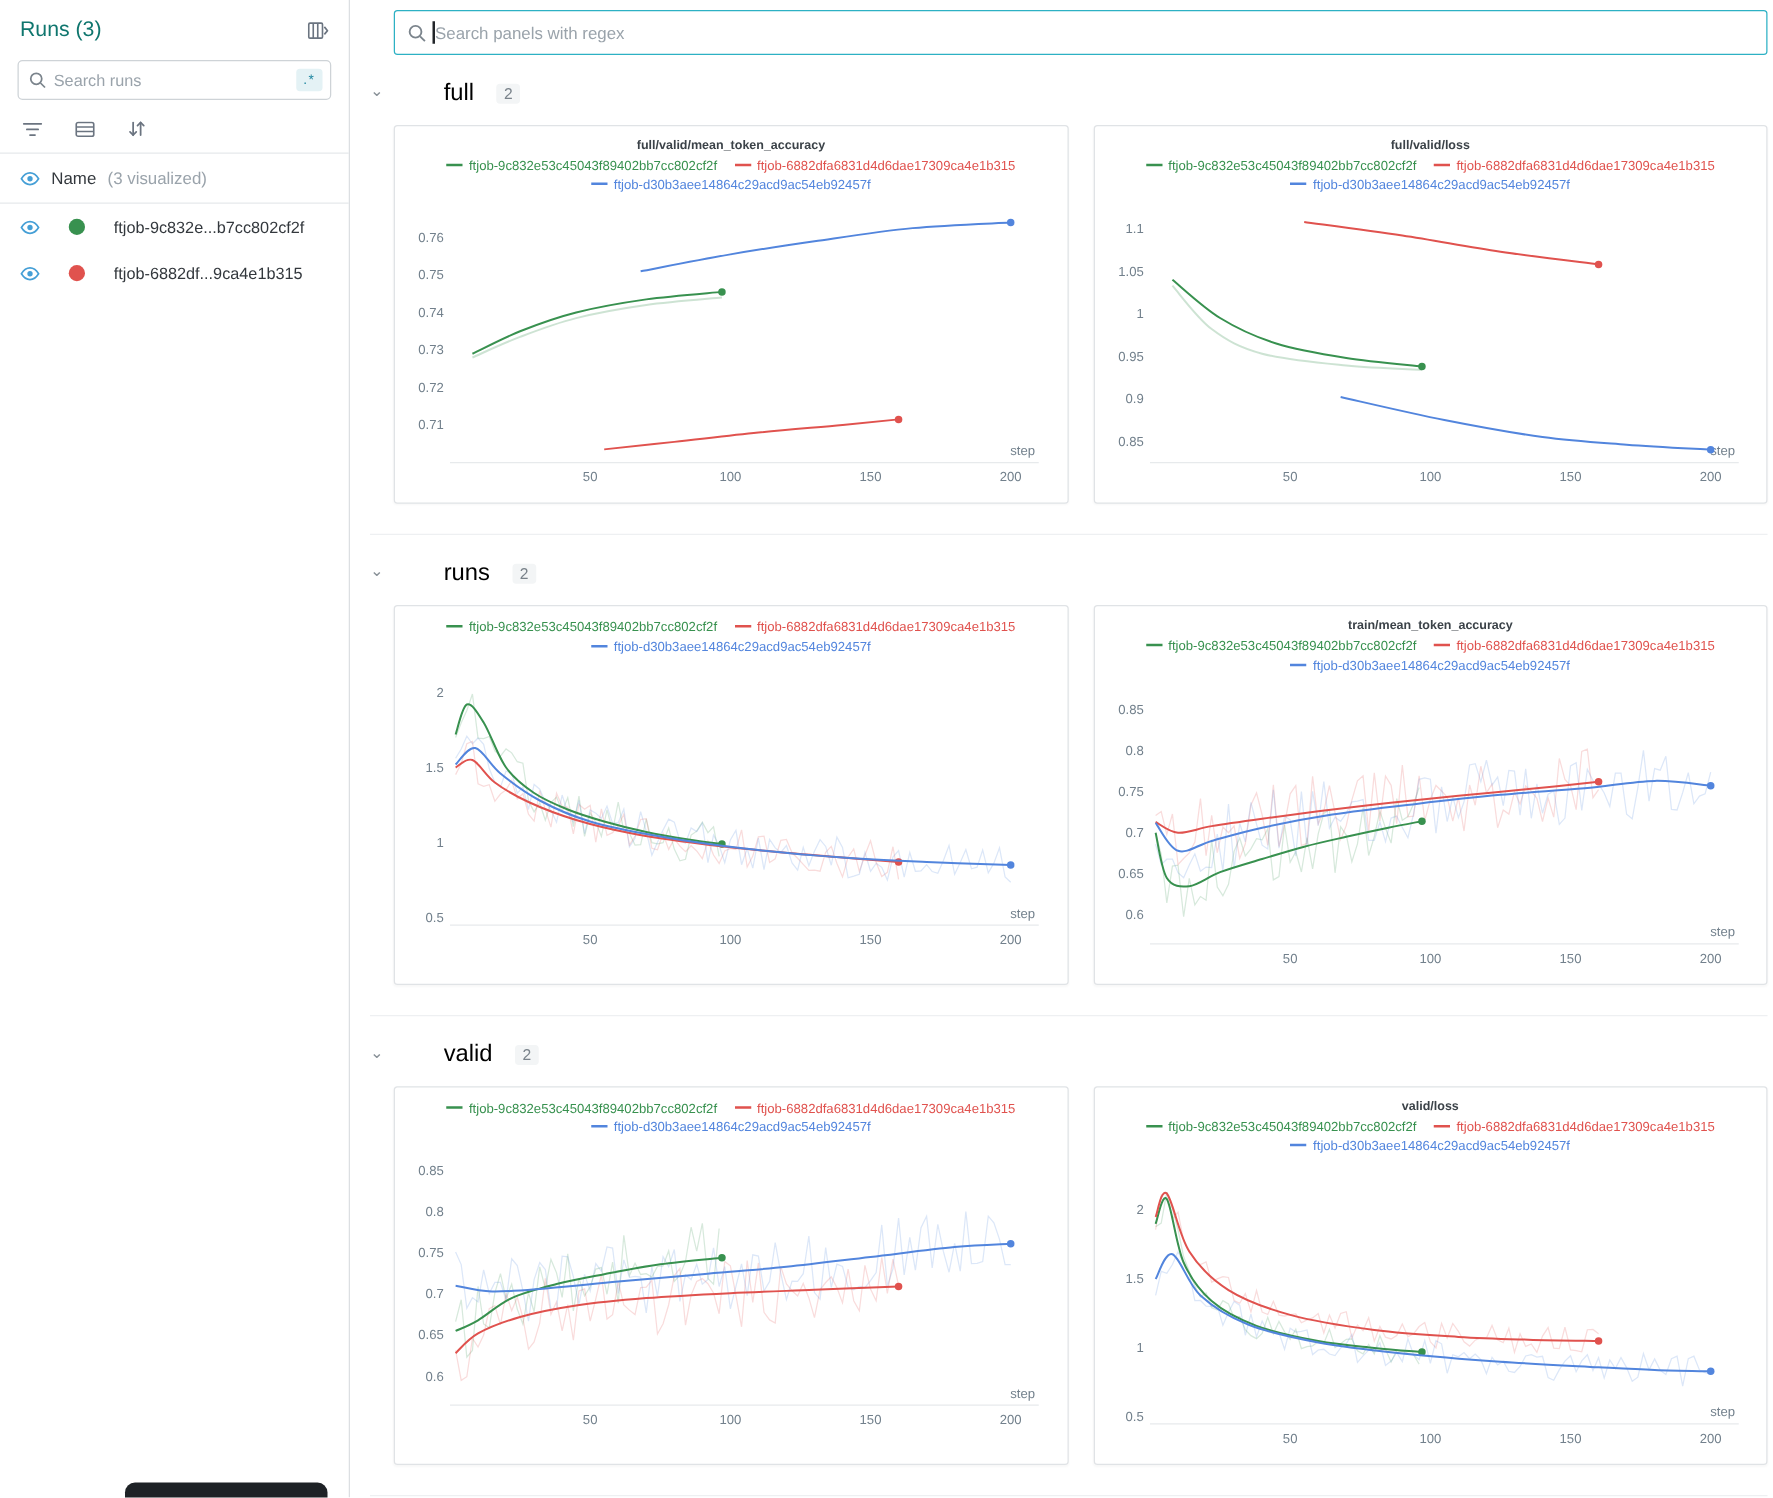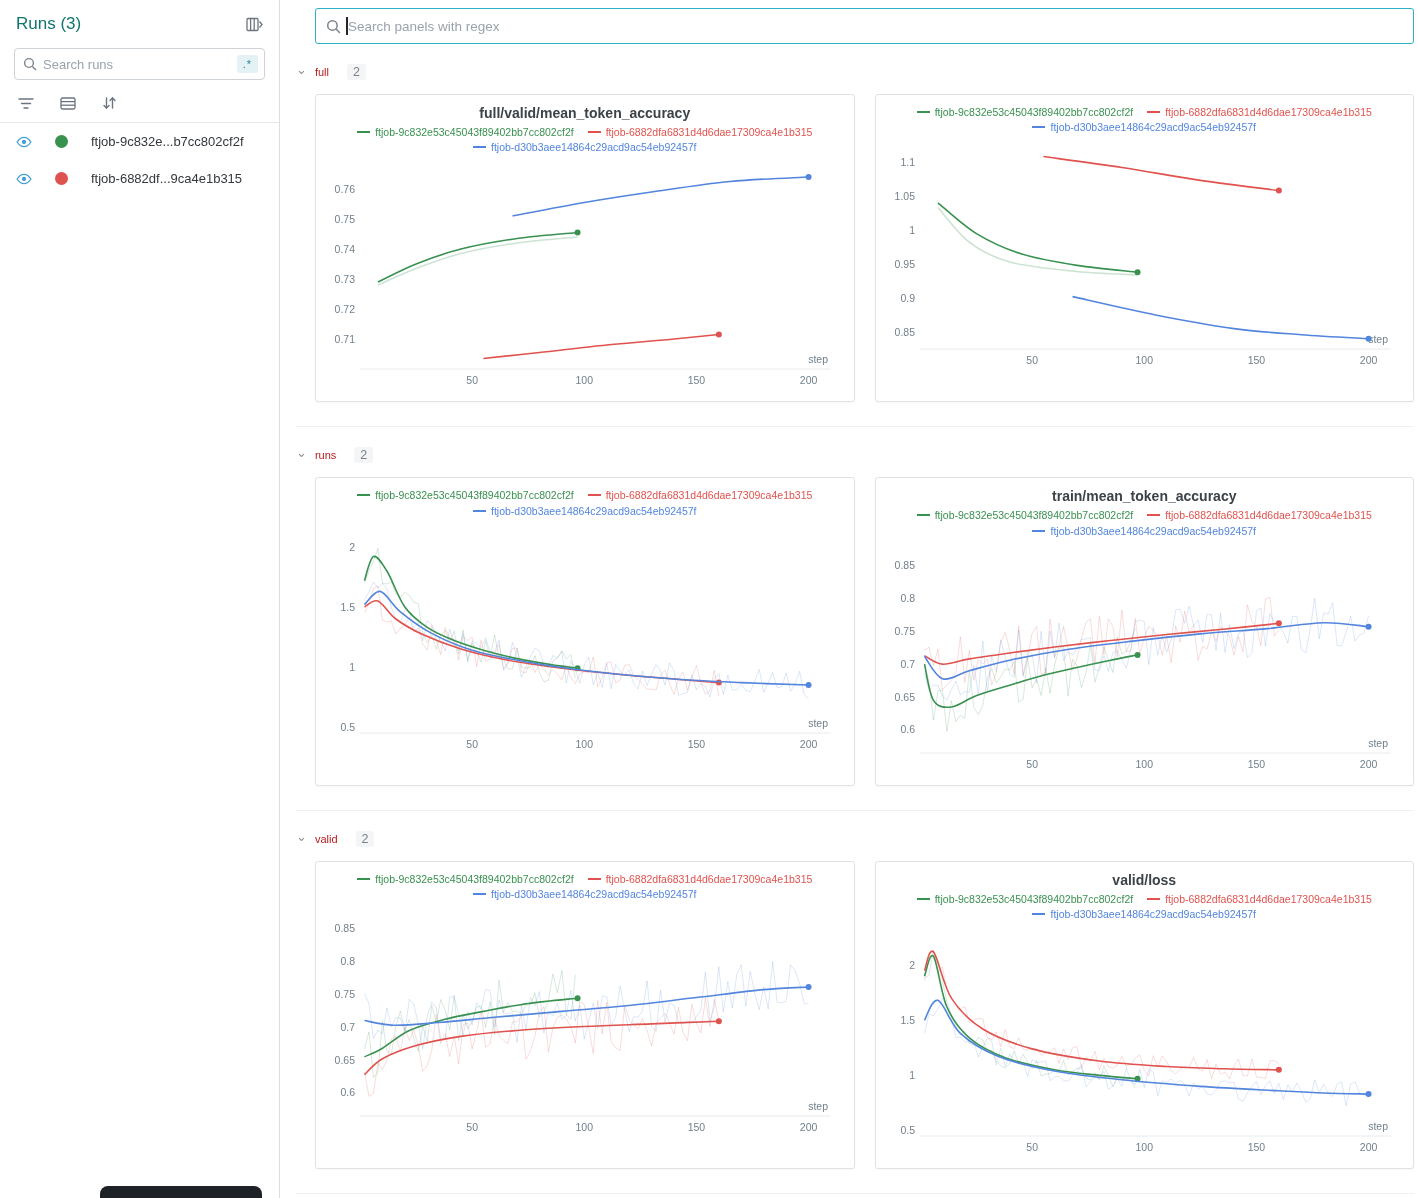--- a/index.html
+++ b/index.html
@@ -39,27 +39,27 @@
   .panel-search { border:1.5px solid #2db1c4; border-radius:3px; height:36px;
     display:flex; align-items:center; padding:0 10px; gap:7px; background:#fff; }
   .panel-search input { border:none; outline:none; flex:1; font-size:13.5px;
     font-family:"Liberation Sans",sans-serif; color:#33383d; }
   .panel-search input::placeholder { color:#9aa3ab; }
   .caret-bar { position:absolute; left:31px; top:9px; width:1.5px; height:18px; background:#22262a; }
 
   .panel-section { padding:16px 0 24px 0; border-bottom:1px solid #eef0f2; }
   .section-header { display:flex; align-items:center; gap:8px; padding:4px 0; cursor:pointer; }
   .chev { color:#8a9299; font-size:13px; line-height:10px; transform:translateY(-2px); }
-  .section-label { font-size:11px; color:#b91c1c; }
+  .section-label { font-size:19px; color:#000000;margin-left:40px; }
   .section-count { font-size:12.5px; color:#79828a; margin-left:10px; background:#f3f5f6;
     padding:1px 6px; border-radius:3px; }
   .chart-grid { display:grid; grid-template-columns:1fr 1fr; gap:20px; margin:10px 0 0 19px; }
   .chart-panel { border:1px solid #e0e3e6; border-radius:3px; background:#fff; padding:10px 7px 6px 7px;
     box-shadow:0 1px 2px rgba(0,0,0,0.03); }
-  .chart-title { text-align:center; font-size:14px; font-weight:bold; color:#3b4248; margin-bottom:4px; }
+  .chart-title { text-align:center; font-size:10px; font-weight:bold; color:#3b4248; margin-bottom:4px; }
   .chart-legend { text-align:center; font-size:10.5px; line-height:1.45; margin-bottom:2px; }
   .leg-entry { margin:0 7px; cursor:pointer; white-space:nowrap; }
   .leg-dash { display:inline-block; width:13px; height:2px; background:currentColor;
     vertical-align:3px; margin-right:5px; }
   .chart-plot { display:block; }
   .chart-plot text { font-family:"Liberation Sans",sans-serif; }
   .tick { font-size:10.5px; fill:#72808c; }
   .axis { stroke:#e7eaec; stroke-width:1; }
 
   .tooltip-stub { position:absolute; left:100px; bottom:0; width:162px; height:12px;
@@ -120,20 +120,30 @@
             <g stroke="#6b7480" stroke-width="1.4" stroke-linecap="round" fill="none">
               <line x1="4.5" y1="2" x2="4.5" y2="12"></line>
               <path d="M2 9.5 L4.5 12 L7 9.5"></path>
               <line x1="10.5" y1="12" x2="10.5" y2="2"></line>
               <path d="M8 4.5 L10.5 2 L13 4.5"></path>
             </g>
           </svg>
       </span>
     </div>
 
+    <div class="name-header">
+      <span class="eye">
+        <svg class="ic" width="16" height="14" viewBox="0 0 24 20">
+            <path d="M12 3C6 3 1.7 10 1.7 10S6 17 12 17s10.3-7 10.3-7S18 3 12 3z" fill="none" stroke="currentColor" stroke-width="2"></path>
+            <circle cx="12" cy="10" r="3.2" fill="currentColor"></circle>
+          </svg>
+      </span>
+      <span>Name</span>
+      <span class="muted">(3 visualized)</span>
+    </div>
 
     <div id="run-list">
   <div class="run-row">
     <span class="eye">
       <svg class="ic" width="16" height="14" viewBox="0 0 24 20">
               <path d="M12 3C6 3 1.7 10 1.7 10S6 17 12 17s10.3-7 10.3-7S18 3 12 3z" fill="none" stroke="currentColor" stroke-width="2"></path>
               <circle cx="12" cy="10" r="3.2" fill="currentColor"></circle>
             </svg>
     </span>
     <span class="run-dot" style="background: rgb(56, 145, 79);"></span>
@@ -196,20 +206,21 @@
                 <path d="M54.94285714285714 124.99999999999999C61.29761904761905 121.99999999999999,79.24047619047619 112.50000000000001,93.07142857142857 107.00000000000001C106.90238095238095 101.50000000000001,121.10714285714285 96.25000000000003,137.92857142857142 92C154.75 87.74999999999997,174.56190476190477 84.24999999999986,194 81.49999999999983C213.43809523809523 78.7499999999998,244.46428571428572 76.49999999999983,254.55714285714288 75.49999999999983" fill="none" stroke="#38914f" stroke-width="1.6" stroke-opacity="1" stroke-linejoin="round"></path>
                 <circle cx="254.55714285714288" cy="75.49999999999983" r="3" fill="#38914f" fill-opacity="1"></circle>
                 <path d="M160.35714285714286 201.49999999999983C169.70238095238096 200.49999999999983,195.8690476190476 197.7499999999998,216.42857142857142 195.49999999999983C236.98809523809524 193.24999999999986,261.2857142857143 190.24999999999997,283.7142857142857 188C306.14285714285717 185.75000000000003,332.3095238095238 183.75000000000003,351 182C369.6904761904762 180.24999999999997,388.38095238095235 178.24999999999986,395.85714285714283 177.49999999999983" fill="none" stroke="#e0524e" stroke-width="1.6" stroke-opacity="1" stroke-linejoin="round"></path>
                 <circle cx="395.85714285714283" cy="177.49999999999983" r="3" fill="#e0524e" fill-opacity="1"></circle>
                 <path d="M189.51428571428573 59C201.47619047619048 56.75000000000003,238.1095238095238 49.50000000000016,261.2857142857143 45.50000000000016C284.46190476190475 41.50000000000016,304.2738095238095 38.49999999999999,328.57142857142856 34.99999999999999C352.8690476190476 31.499999999999993,380.90476190476187 27.000000000000163,407.07142857142856 24.500000000000167C433.23809523809524 22.00000000000017,472.48809523809524 20.750000000000032,485.57142857142856 20.000000000000004" fill="none" stroke="#5285dd" stroke-width="1.6" stroke-opacity="1" stroke-linejoin="round"></path>
                 <circle cx="485.57142857142856" cy="20.000000000000004" r="3" fill="#5285dd" fill-opacity="1"></circle>
               </svg>
   </div>
 
   <div class="chart-panel">
+    <div class="chart-title">full/valid/loss</div>
     <div class="chart-legend"><span class="leg-entry" style="color: rgb(56, 145, 79);"><span class="leg-dash"></span>ftjob-9c832e53c45043f89402bb7cc802cf2f</span><span class="leg-entry" style="color: rgb(224, 82, 78);"><span class="leg-dash"></span>ftjob-6882dfa6831d4d6dae17309ca4e1b315</span><span class="leg-entry" style="color: rgb(82, 133, 221);"><span class="leg-dash"></span>ftjob-d30b3aee14864c29acd9ac54eb92457f</span></div>
     <svg class="chart-plot" viewBox="0 0 518 238" width="518" height="238">
                 <line x1="37" y1="212" x2="508" y2="212" class="axis"></line>
                 <text x="32" y="198.5" text-anchor="end" class="tick">0.85</text>
                 <text x="32" y="164.49999999999994" text-anchor="end" class="tick">0.9</text>
                 <text x="32" y="130.5" text-anchor="end" class="tick">0.95</text>
                 <text x="32" y="96.49999999999999" text-anchor="end" class="tick">1</text>
                 <text x="32" y="62.49999999999996" text-anchor="end" class="tick">1.05</text>
                 <text x="32" y="28.49999999999994" text-anchor="end" class="tick">1.1</text>
                 <text x="149.14285714285714" y="227" text-anchor="middle" class="tick">50</text>

